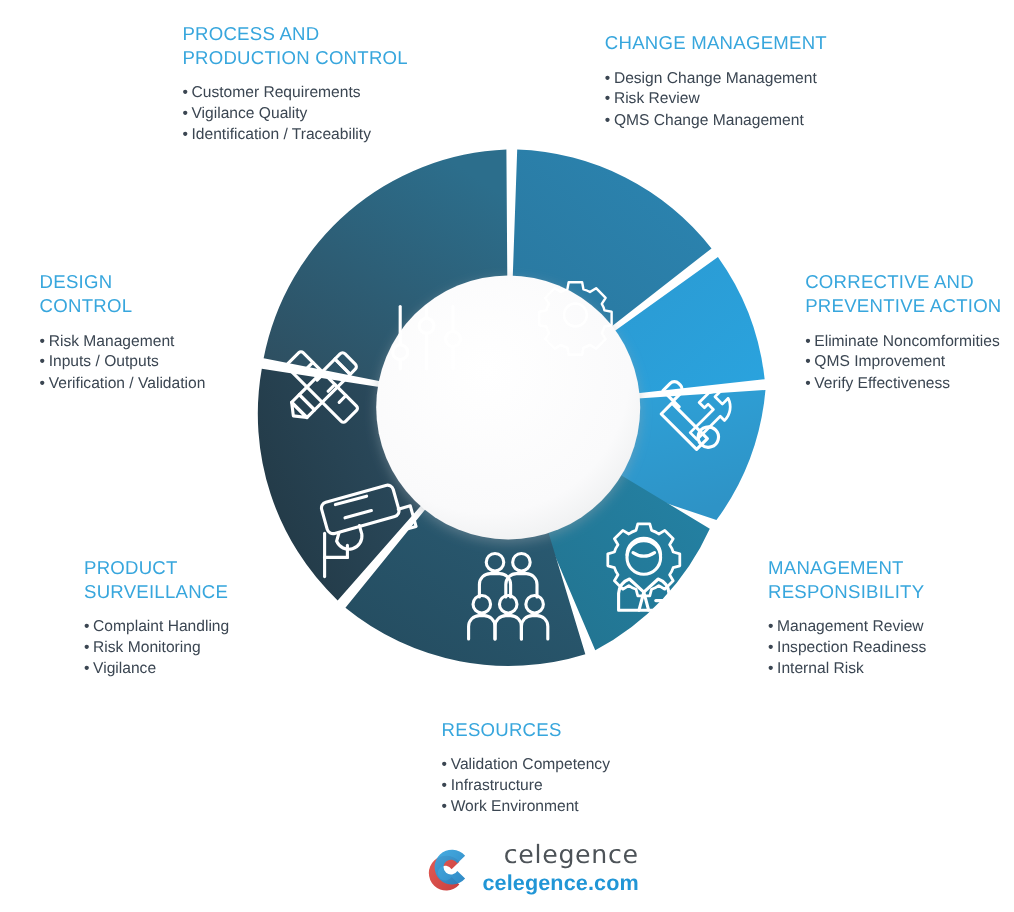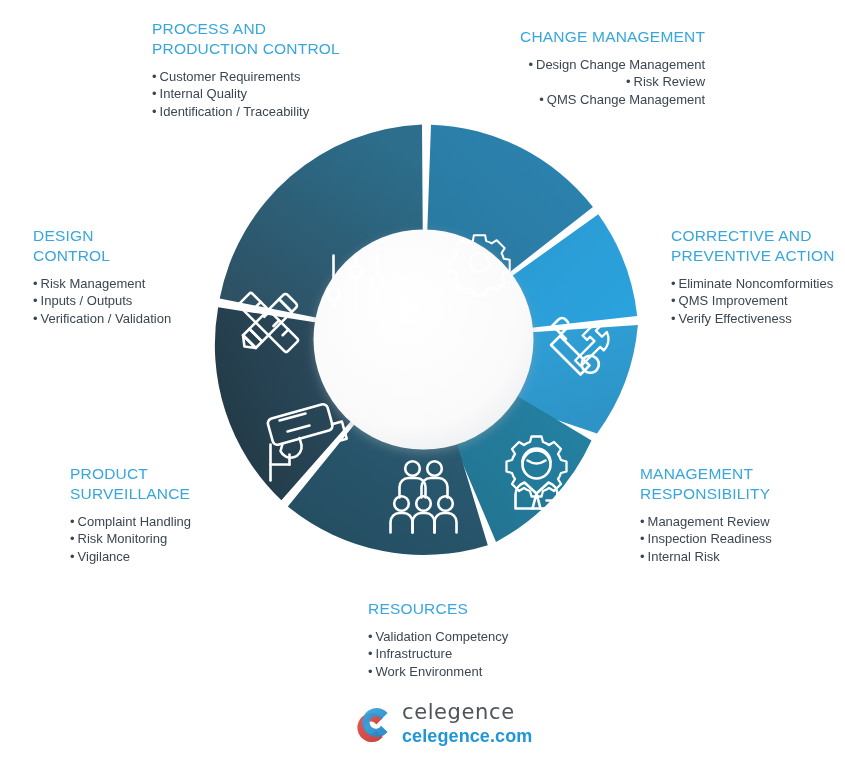--- a/index.html
+++ b/index.html
@@ -44,38 +44,39 @@
   .block li {
     font-size: 13px;
     line-height: 17.3px;
     color: #3b4652;
     white-space: nowrap;
   }
   .block li .bt { margin-right: 3px; }
 
   
   #blk-process       { left: 152px; top: 19px;  }
-  #blk-change        { left: 520px; top: 27px; text-align: right;  }
+  #blk-change        { left: 504px; top: 27px;  }
   #blk-capa          { left: 671px; top: 226px; }
   #blk-mgmt          { left: 640px; top: 464px; }
   #blk-resources     { left: 368px; top: 599px; }
   #blk-product       { left: 70px;  top: 464px; }
   #blk-design        { left: 33px;  top: 226px; }
 
   #blk-design ul, #blk-process ul { }
 
   
   .logo {
     position: absolute;
     left: 355px;
     top: 701px;
     width: 140px;
     height: 44px;
     display: flex;
     align-items: center;
+    text-align: right;
   }
   .logo-mark { width: 40px; height: 40px; flex: none; }
   .logo-text { margin-left: 7px; line-height: 1; }
   .logo-name {
     font-size: 21px;
     color: #4d5358;
     letter-spacing: 0.6px;
     font-family: "DejaVu Sans", sans-serif;
   }
   .logo-url {
@@ -253,21 +254,21 @@
 </svg>
 </div>
 
 <div class="block" id="blk-process">
   <h2>
     <span>PROCESS AND</span><br>
     <span>PRODUCTION CONTROL</span>
   </h2>
   <ul>
     <li><span class="bt">•</span><span>Customer Requirements</span></li>
-    <li><span class="bt">•</span><span>Internal Quality</span></li>
+    <li><span class="bt">•</span><span>Vigilance Quality</span></li>
     <li><span class="bt">•</span><span>Identification / Traceability</span></li>
   </ul>
 </div>
 
 <div class="block" id="blk-change">
   <h2>
     <span>CHANGE MANAGEMENT</span>
   </h2>
   <ul>
     <li><span class="bt">•</span><span>Design Change Management</span></li>

